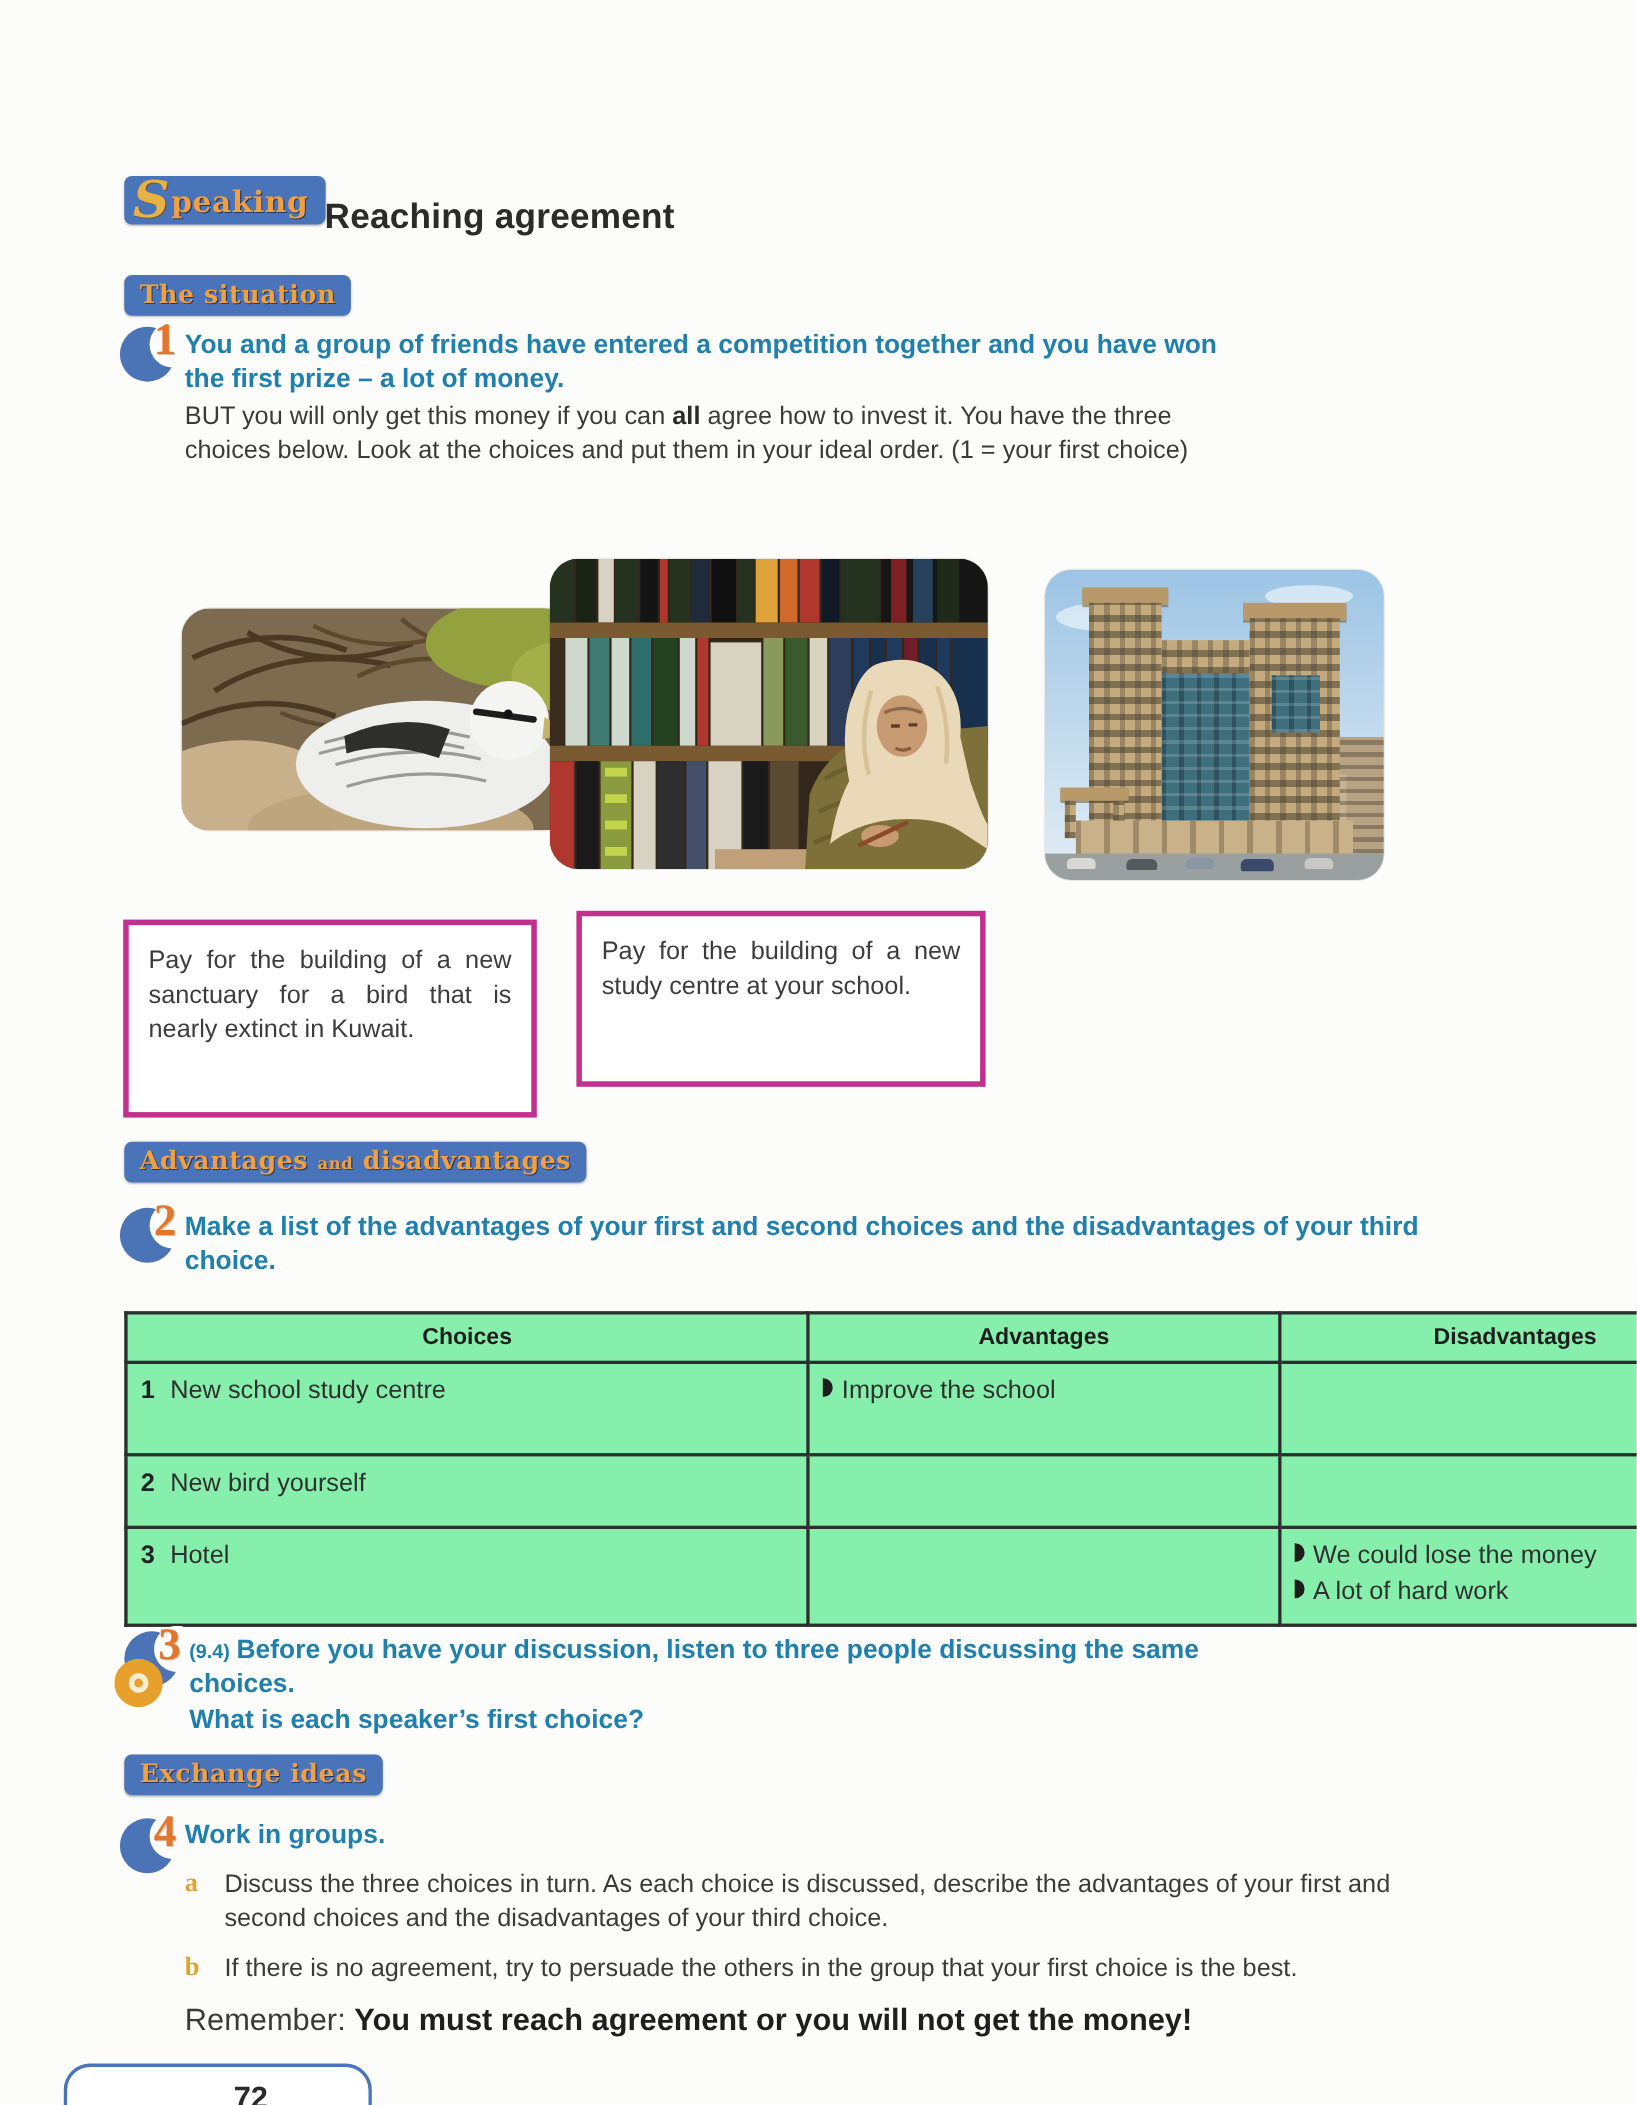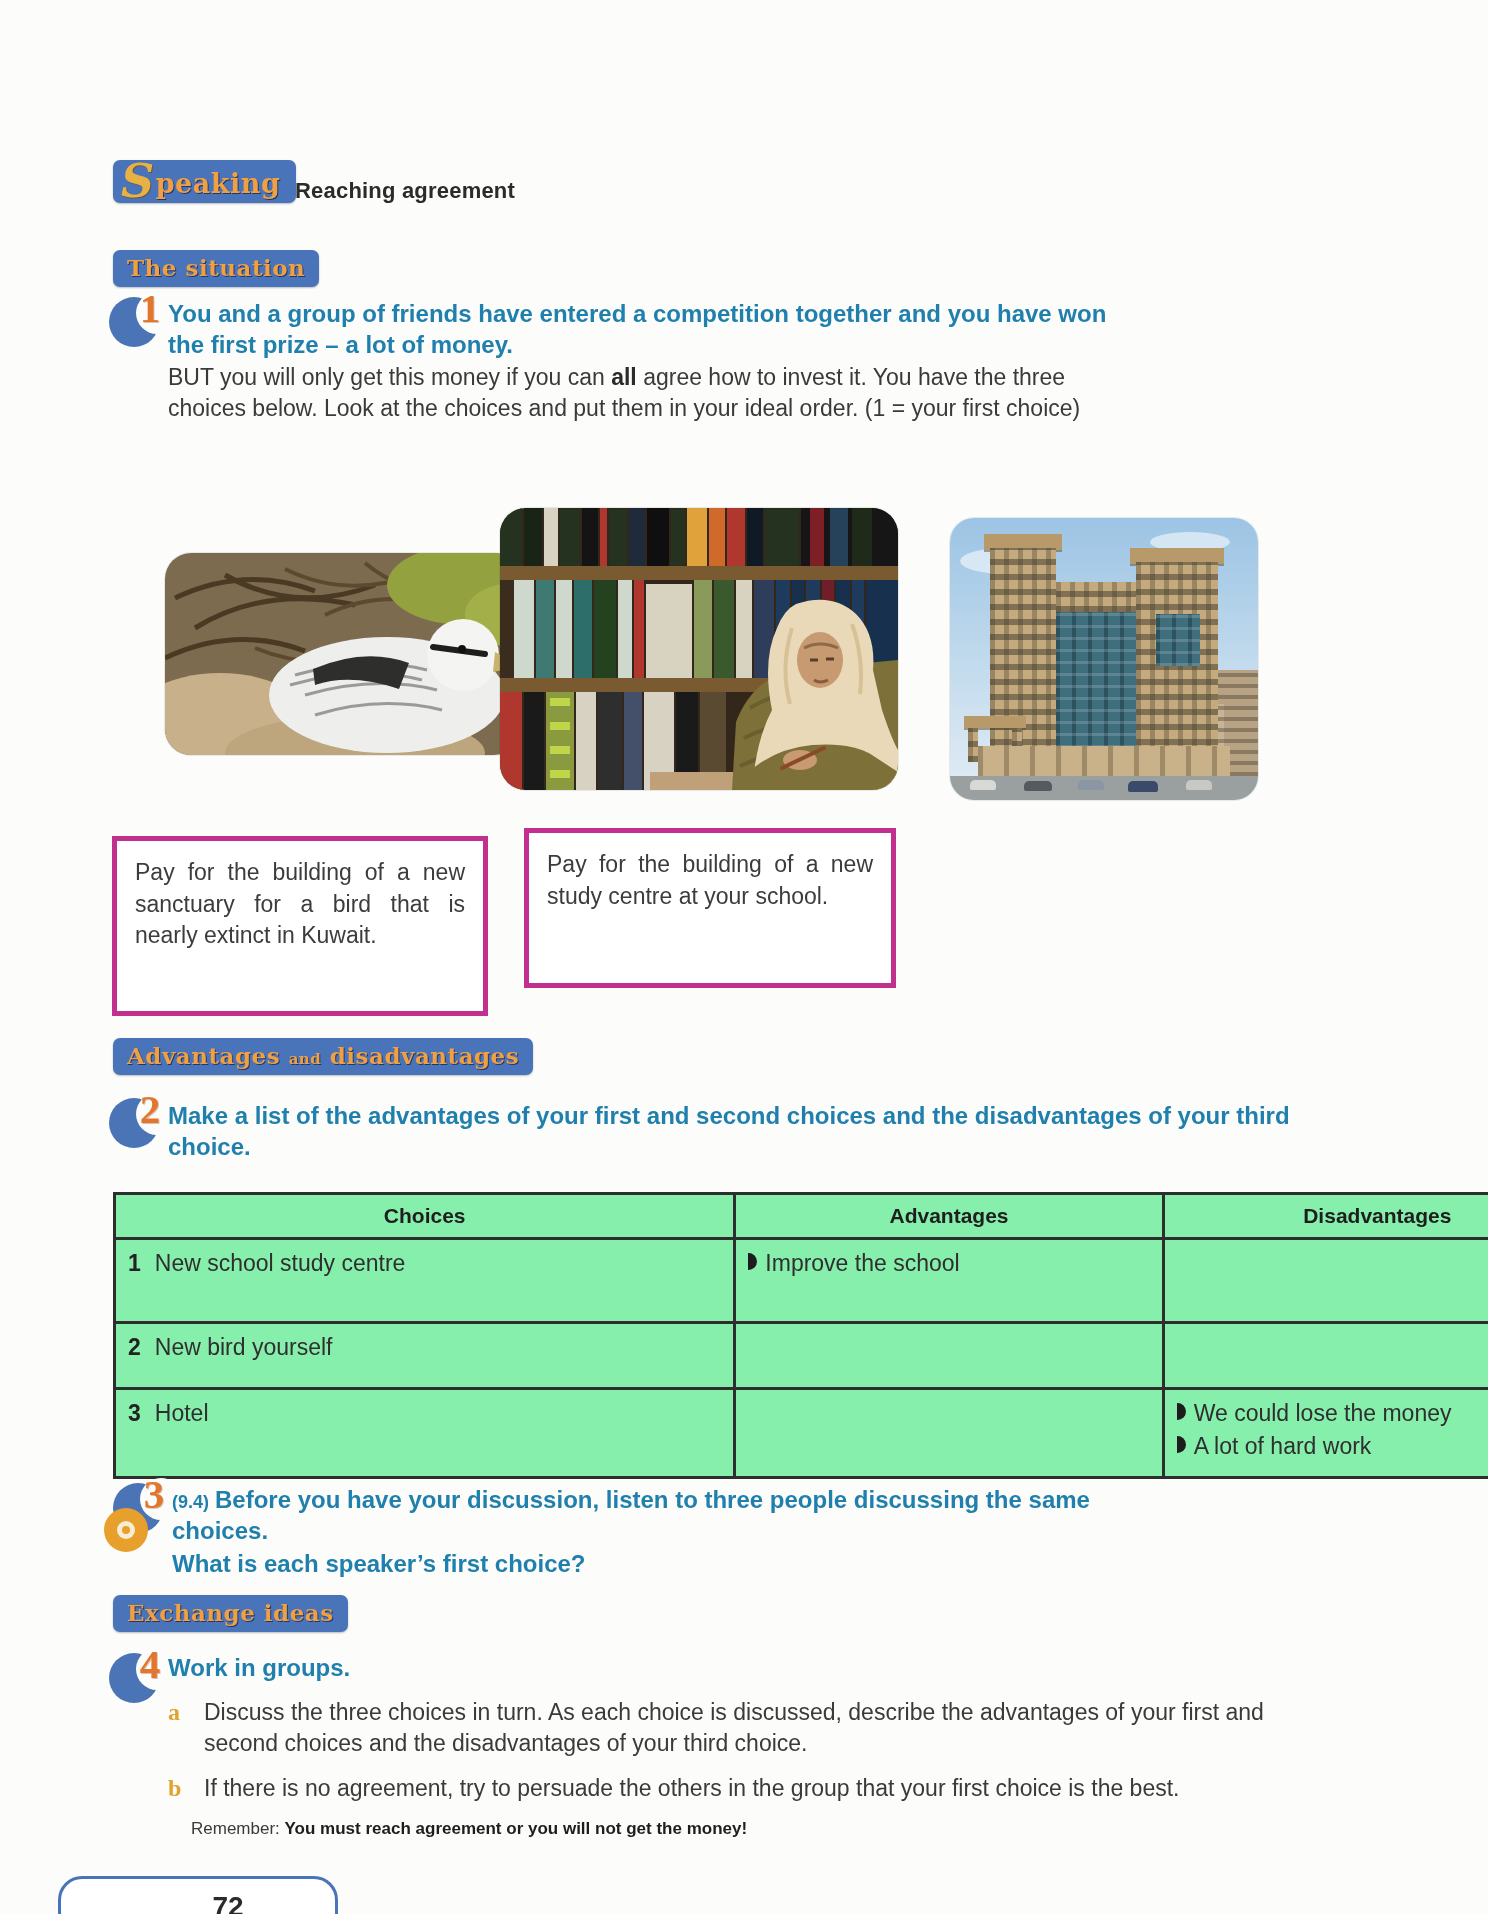--- a/index.html
+++ b/index.html
@@ -18,21 +18,21 @@
   }
   .badge .small-and{font-size:15px; font-weight:bold;}
   .speaking-badge{position:absolute; left:113px; top:160px; padding:2px 16px 4px 8px;}
   .speaking-badge .big-s{
     display:inline-block; font-size:46px; line-height:30px; font-style:italic;
     color:#e8b143; position:relative; top:4px; margin-right:1px;
     text-shadow:1px 1px 0 rgba(120,70,10,.6);
   }
   .speaking-badge .rest{font-size:27px;}
   .page-title{
-    position:absolute; left:295px; top:178px; font-size:22px; font-weight:bold;
+    position:absolute; left:295px; top:178px; font-size:32px; font-weight:bold;
     color:#2b2b2b; letter-spacing:.2px;
   }
   
   .task-icon{position:absolute; width:60px; height:64px;}
   .task-icon svg.crescent{position:absolute; left:0; top:0; width:56px; height:60px;}
   .task-num{
     position:absolute; left:27px; top:-8px; width:30px; text-align:center;
     font-family:"Liberation Serif", serif; font-weight:bold; font-size:41px;
     color:#e2762c; text-shadow:1px 1px 0 rgba(130,60,10,.3);
   }
@@ -91,21 +91,21 @@
     display:inline-block; flex:none; width:9px; height:17px; margin:3px 8px 0 0;
     background:#1d1d1d; border-radius:0 9px 9px 0;
   }
   
   .sub-item{display:flex; margin-top:14px;}
   .sub-letter{
     flex:none; width:36px; font-weight:bold; font-size:24px; color:#e2a22e;
     font-family:"Liberation Serif", serif;
   }
   .sub-text{font-size:23px; line-height:1.34; color:#3a3a3a; width:1140px;}
-  .remember{margin-top:14px; font-size:17px; color:#3a3a3a;margin-left:23px;}
+  .remember{margin-top:14px; font-size:28px; color:#3a3a3a;}
   .remember b{color:#1e1e1e;}
   
   .page-num-pill{
     position:absolute; left:58px; top:1876px; width:280px; height:70px;
     border:3px solid #4a74ba; border-radius:24px; background:#fff;
     display:flex; justify-content:center; align-items:flex-start;
     padding-top:12px; box-sizing:border-box;
     font-size:28px; font-weight:bold; color:#2b2b2b;
   }
   .page-num-pill span{margin-left:60px;}

